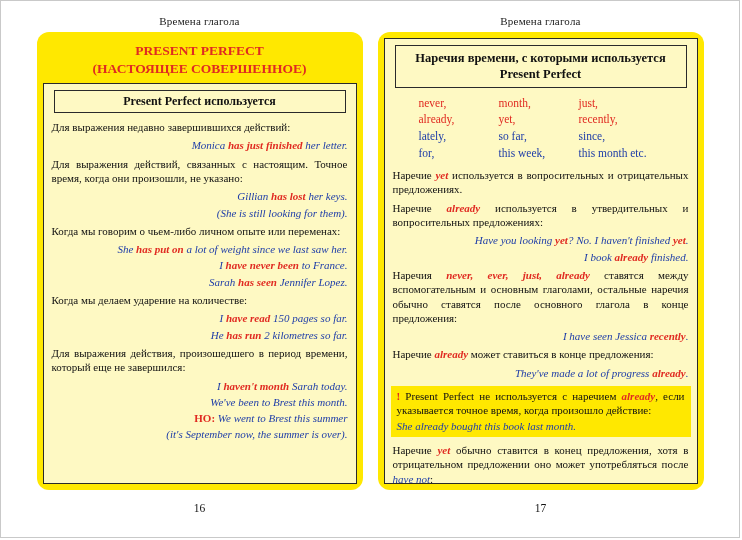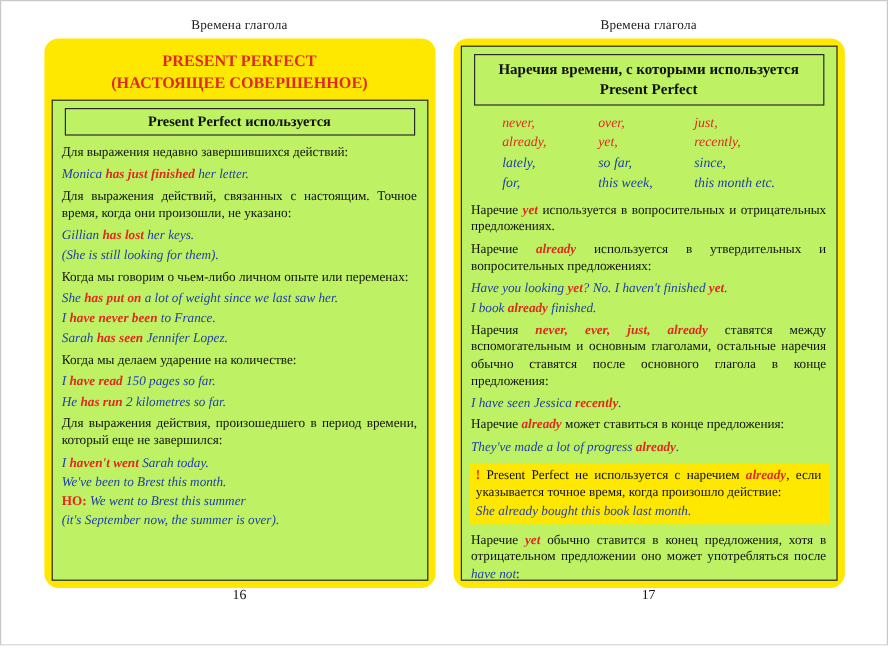--- a/index.html
+++ b/index.html
@@ -46,21 +46,21 @@
   }
   .panel-title {
     color: var(--red, #e02a21);
     font-weight: bold;
     text-align: center;
     font-size: 13.5px;
     line-height: 1.3;
     padding: 4px 0 6px 0;
   }
   .content-box {
-    background: #bef264;
+    background: #fef9c3;
     border: 1px solid #2a2a2a;
     padding: 5px 8px 4px 8px;
     box-sizing: border-box;
     flex: 1;
     overflow: hidden;
   }
   .box-header {
     border: 1px solid #2a2a2a;
     font-weight: bold;
     text-align: center;
@@ -77,47 +77,46 @@
     line-height: 1.3;
     padding: 4px 10px;
     margin: 1px 2px 7px 2px;
     color: #111;
   }
   .adverb-grid {
     display: grid;
     grid-template-columns: 1fr 1fr 1.2fr;
     padding: 0 14px 0 26px;
     margin-bottom: 7px;
-    font-style: italic;
     font-size: 11.5px;
     line-height: 1.45;
   }
   .adverb-grid .adv-red { color: var(--red, #e02a21); }
   .adverb-grid .adv-blue { color: var(--blue, #1e3da8); }
   .blocks { font-size: 11px; line-height: 1.3; color: #111; }
   .block { margin: 4px 0; }
   .block-rule { text-align: justify; }
-  .block-example { text-align: left; margin: 2px 0; }
+  .block-example { text-align: right; margin: 2px 0; }
   .block-note {
     background: var(--yellow, #ffe800);
     padding: 3px 6px 4px 6px;
     margin: 6px -2px;
     text-align: justify;
   }
   .note-example { margin-top: 1px; }
   .seg-t { color: #111111; }
   .seg-b { color: #111111; font-weight: normal; }
   .seg-e { color: var(--blue, #1e3da8); font-style: italic; }
   .seg-v { color: var(--red, #e02a21); font-style: italic; font-weight: bold; }
   .seg-r { color: var(--red, #e02a21); font-weight: bold; }
   .page-number {
     text-align: center;
     font-size: 11.5px;
     color: #111;
-    margin-top: 0;
+    margin-top: 12px;
   }
 </style>
 </head>
 <body>
 
 <div class="scan">
   <div class="book">
 
     <div class="page">
       <div class="running-head">Времена глагола</div>
@@ -135,38 +134,38 @@
               <div class="block block-example"><span class="seg-e">Gillian </span><span class="seg-v">has lost</span><span class="seg-e"> her keys.</span></div>
               <div class="block block-example"><span class="seg-e">(She is still looking for them).</span></div>
               <div class="block block-rule"><span class="seg-t">Когда мы говорим о чьем-либо личном опыте или переменах:</span></div>
               <div class="block block-example"><span class="seg-e">She </span><span class="seg-v">has put on</span><span class="seg-e"> a lot of weight since we last saw her.</span></div>
               <div class="block block-example"><span class="seg-e">I </span><span class="seg-v">have never been</span><span class="seg-e"> to France.</span></div>
               <div class="block block-example"><span class="seg-e">Sarah </span><span class="seg-v">has seen</span><span class="seg-e"> Jennifer Lopez.</span></div>
               <div class="block block-rule"><span class="seg-t">Когда мы делаем ударение </span><span class="seg-b">на количестве</span><span class="seg-t">:</span></div>
               <div class="block block-example"><span class="seg-e">I </span><span class="seg-v">have read</span><span class="seg-e"> 150 pages so far.</span></div>
               <div class="block block-example"><span class="seg-e">He </span><span class="seg-v">has run</span><span class="seg-e"> 2 kilometres so far.</span></div>
               <div class="block block-rule"><span class="seg-t">Для выражения действия, произошедшего в период времени, который </span><span class="seg-b">еще не завершился</span><span class="seg-t">:</span></div>
-              <div class="block block-example"><span class="seg-e">I </span><span class="seg-v">haven't went</span><span class="seg-e"> Sarah today.</span></div>
+              <div class="block block-example"><span class="seg-e">I </span><span class="seg-v">haven't month</span><span class="seg-e"> Sarah today.</span></div>
               <div class="block block-example"><span class="seg-e">We've been to Brest this month.</span></div>
               <div class="block block-example"><span class="seg-r">НО: </span><span class="seg-e">We went to Brest this summer</span></div>
               <div class="block block-example"><span class="seg-e">(it's September now, the summer is over).</span></div>
             </div>
         </div>
       </div>
       <div class="page-number">16</div>
     </div>
 
     <div class="page">
       <div class="running-head">Времена глагола</div>
       <div class="panel">
         <div class="content-box">
           <div class="title-box">Наречия времени, с которыми используется Present Perfect</div>
           <div class="adverb-grid">
               <span class="adv-red">never,</span>
-              <span class="adv-red">over,</span>
+              <span class="adv-red">month,</span>
               <span class="adv-red">just,</span>
               <span class="adv-red">already,</span>
               <span class="adv-red">yet,</span>
               <span class="adv-red">recently,</span>
               <span class="adv-blue">lately,</span>
               <span class="adv-blue">so far,</span>
               <span class="adv-blue">since,</span>
               <span class="adv-blue">for,</span>
               <span class="adv-blue">this week,</span>
               <span class="adv-blue">this month etc.</span>

